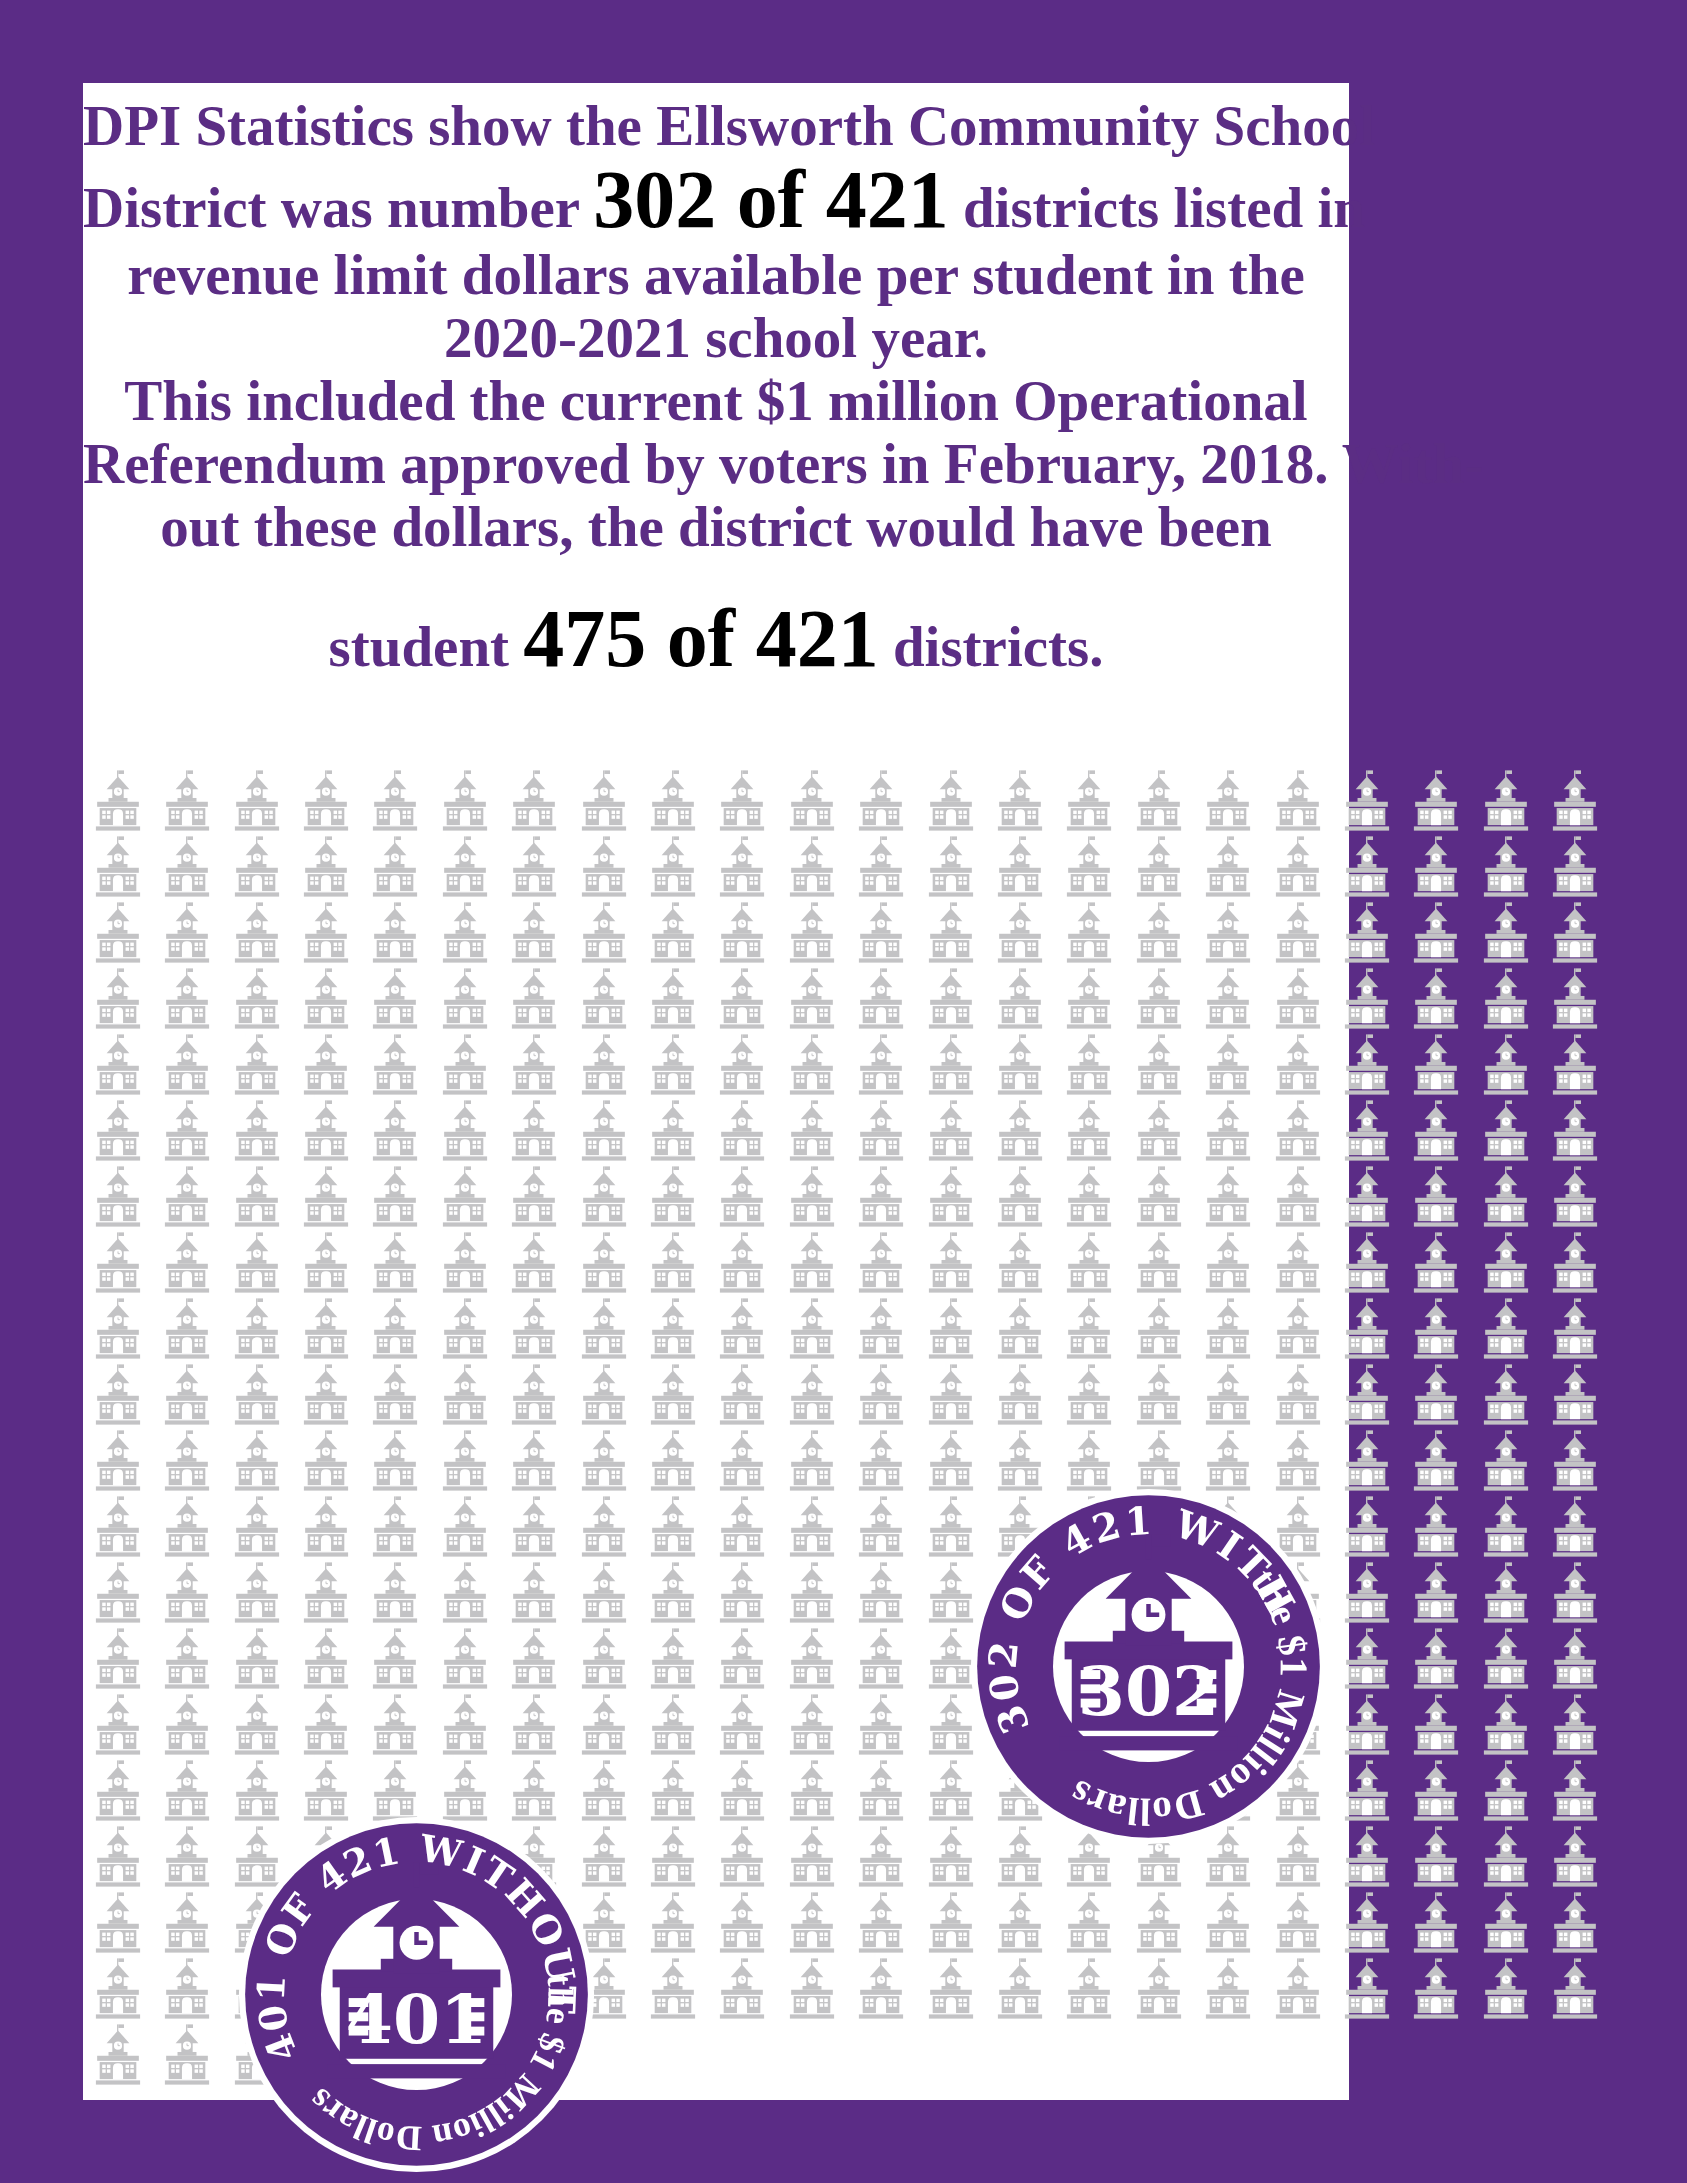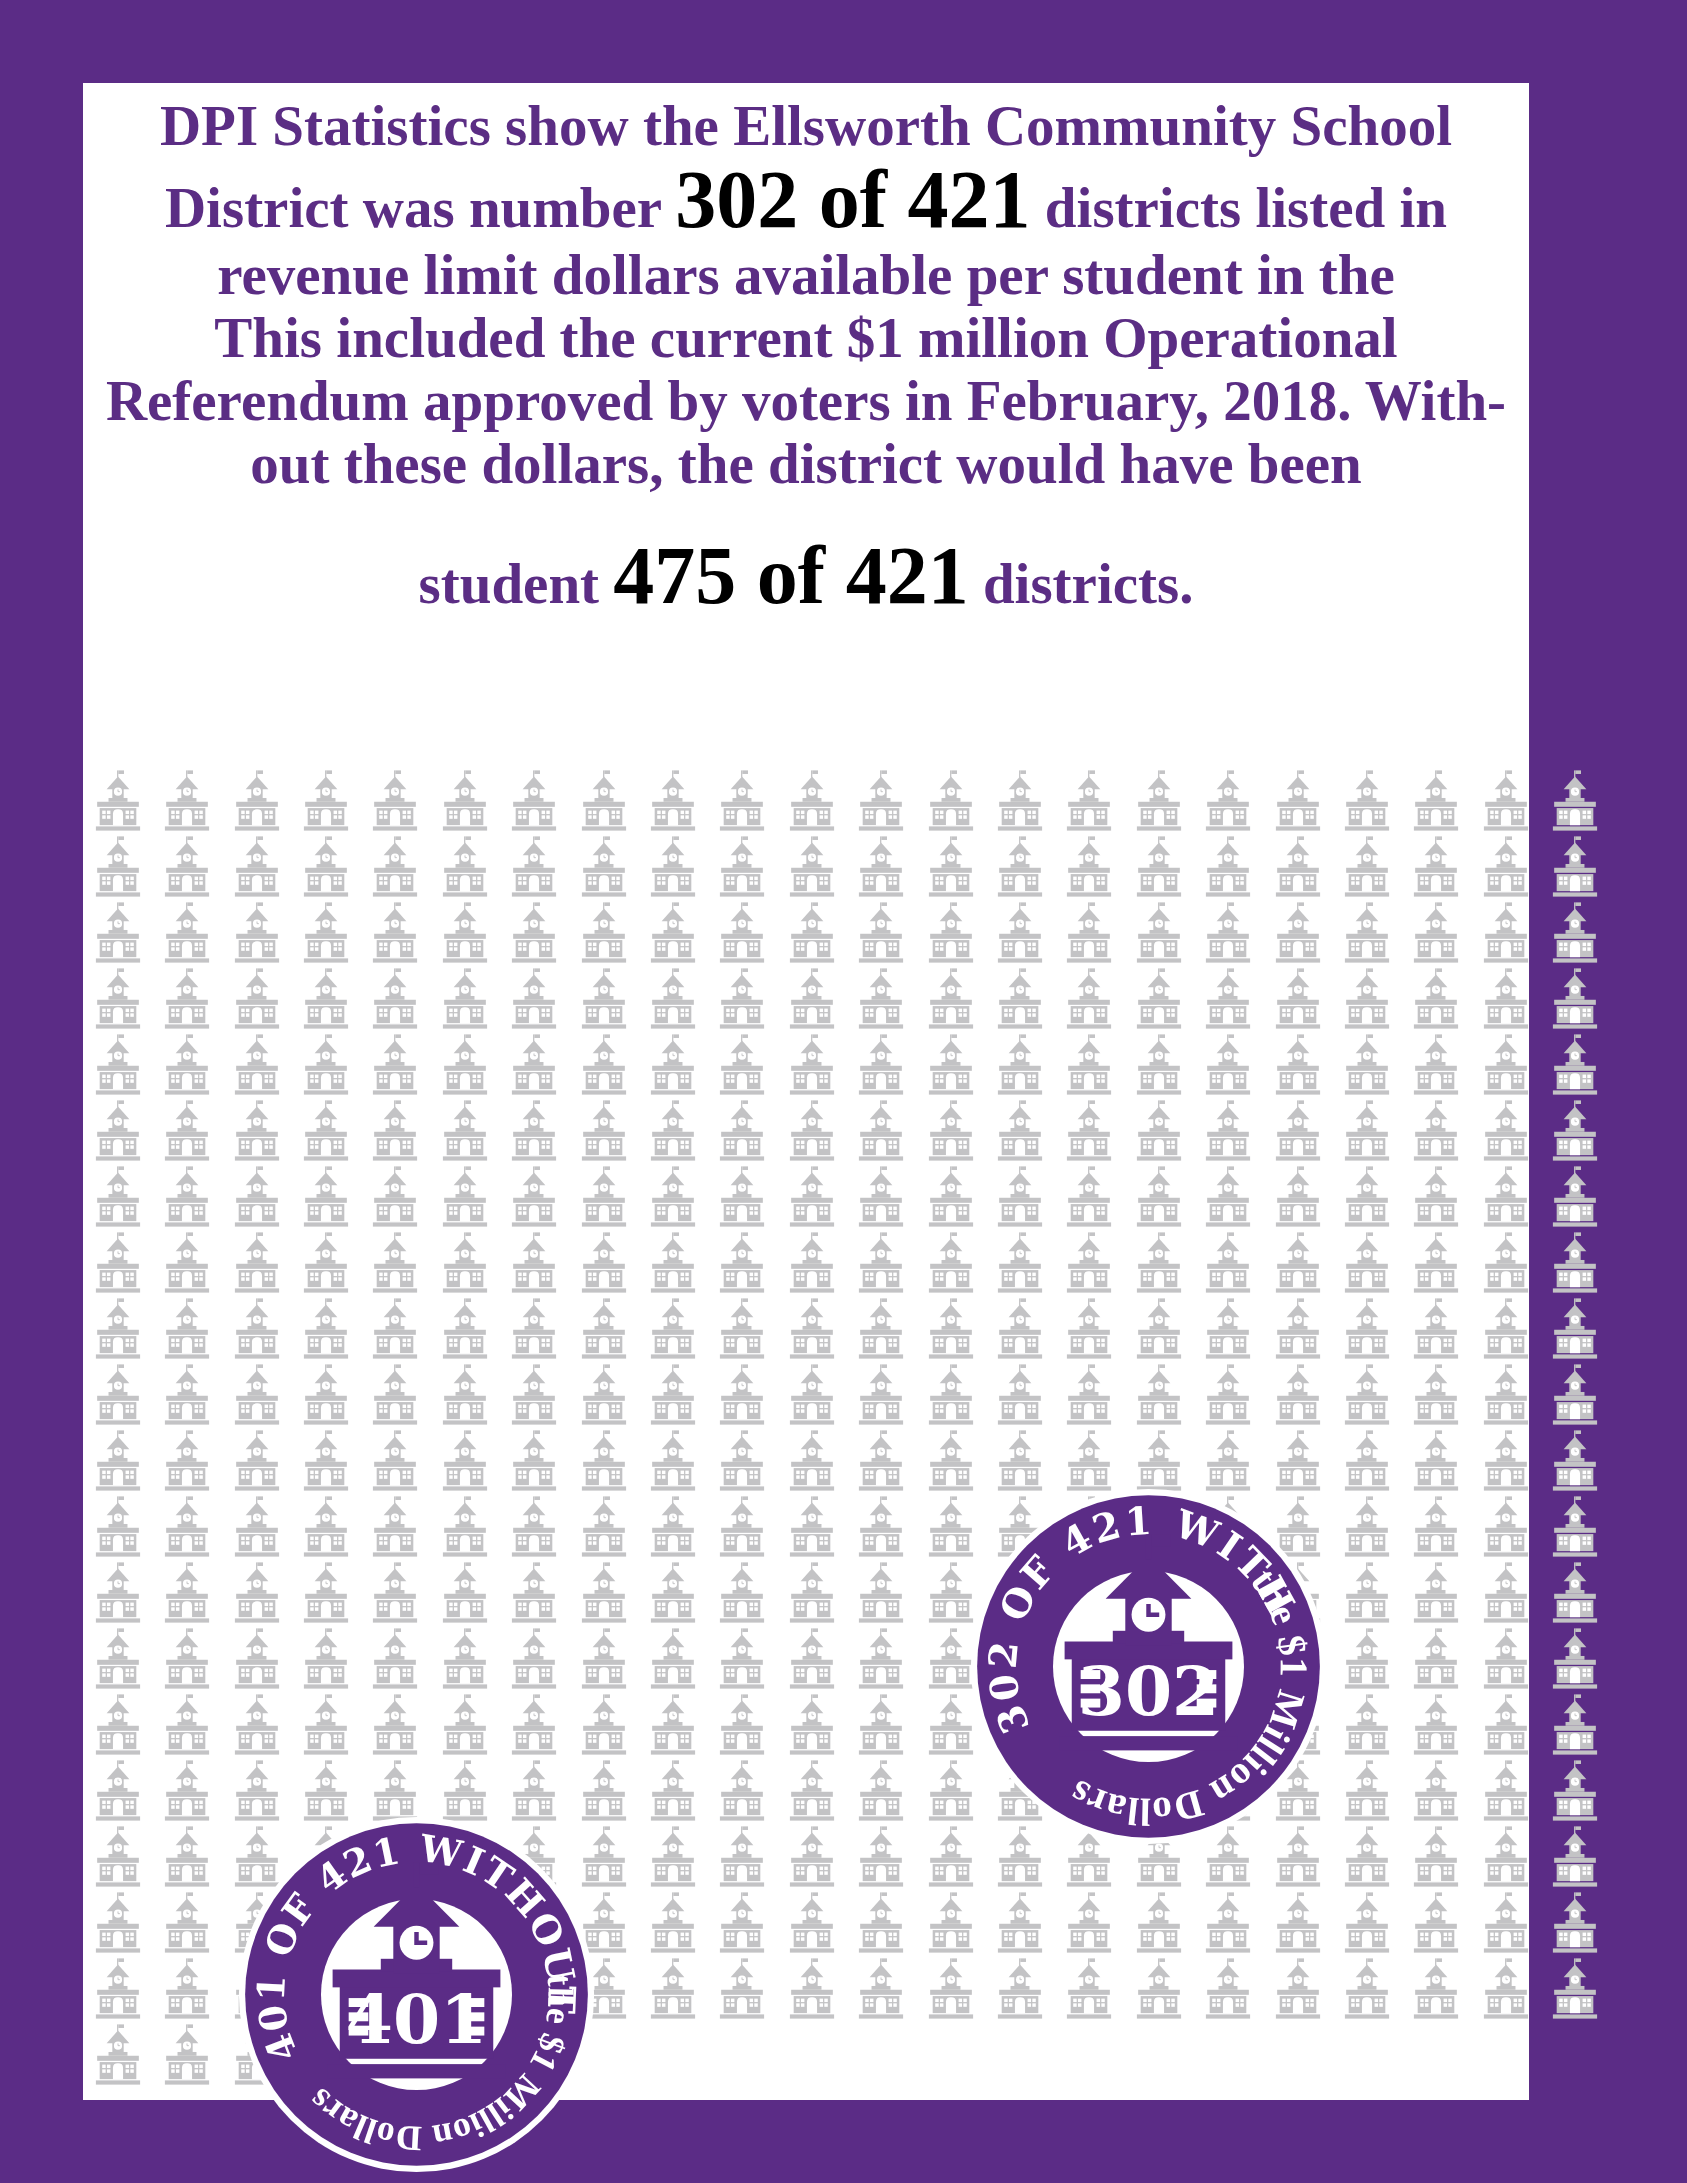--- a/index.html
+++ b/index.html
@@ -2,21 +2,21 @@
 <html style="font-size:10.6px"><head>
 <meta charset="utf-8">
 <style>
   html,body { margin:0; padding:0; }
   .page {
     position:relative; width:1687px; height:2183px;
     background:#5b2c86; overflow:hidden;
     font-family:"Liberation Serif", serif;
   }
   .content {
-    position:absolute; left:83px; top:83px; width:1446px; height:2017px;
+    position:absolute; left:83px; top:83px; width:1266px; height:2017px;
     background:#ffffff;
   }
   .headline {
     position:absolute; top:10.6px; left:0; width:100%;
     text-align:center; z-index:1;
   }
   .hl-line { white-space:nowrap; }
   .hl-normal {
     font-family:"Liberation Serif", serif; font-weight:700;
     font-size:57px; line-height:63px; color:#5b2d84;
@@ -90,20 +90,21 @@
   </defs>
 </svg>
 
 <div class="page">
   <div class="content">
 
     <div class="headline">
         <div class="hl-line"><span class="hl-normal">DPI Statistics show the Ellsworth Community School</span></div>
         <div class="hl-line"><span class="hl-normal">District was number </span><span class="hl-em">302 of 421</span><span class="hl-normal"> districts listed in</span></div>
         <div class="hl-line"><span class="hl-normal">revenue limit dollars available per student in the</span></div>
+        <div class="hl-line"><span class="hl-normal">2020-2021 school year.</span></div>
         <div class="hl-line"><span class="hl-normal">This included the current  $1 million Operational</span></div>
         <div class="hl-line"><span class="hl-normal">Referendum approved by voters in February, 2018. With-</span></div>
         <div class="hl-line"><span class="hl-normal">out these dollars, the  district would have been</span></div>
         <div class="hl-line"><span class="hl-normal">student </span><span class="hl-em">475 of 421</span><span class="hl-normal"> districts.</span></div>
       </div>
 
     <div class="icon-grid">
         <svg viewBox="0 0 76 96" class="grid-icon">
           <use href="#school-icon"></use>
         </svg>

